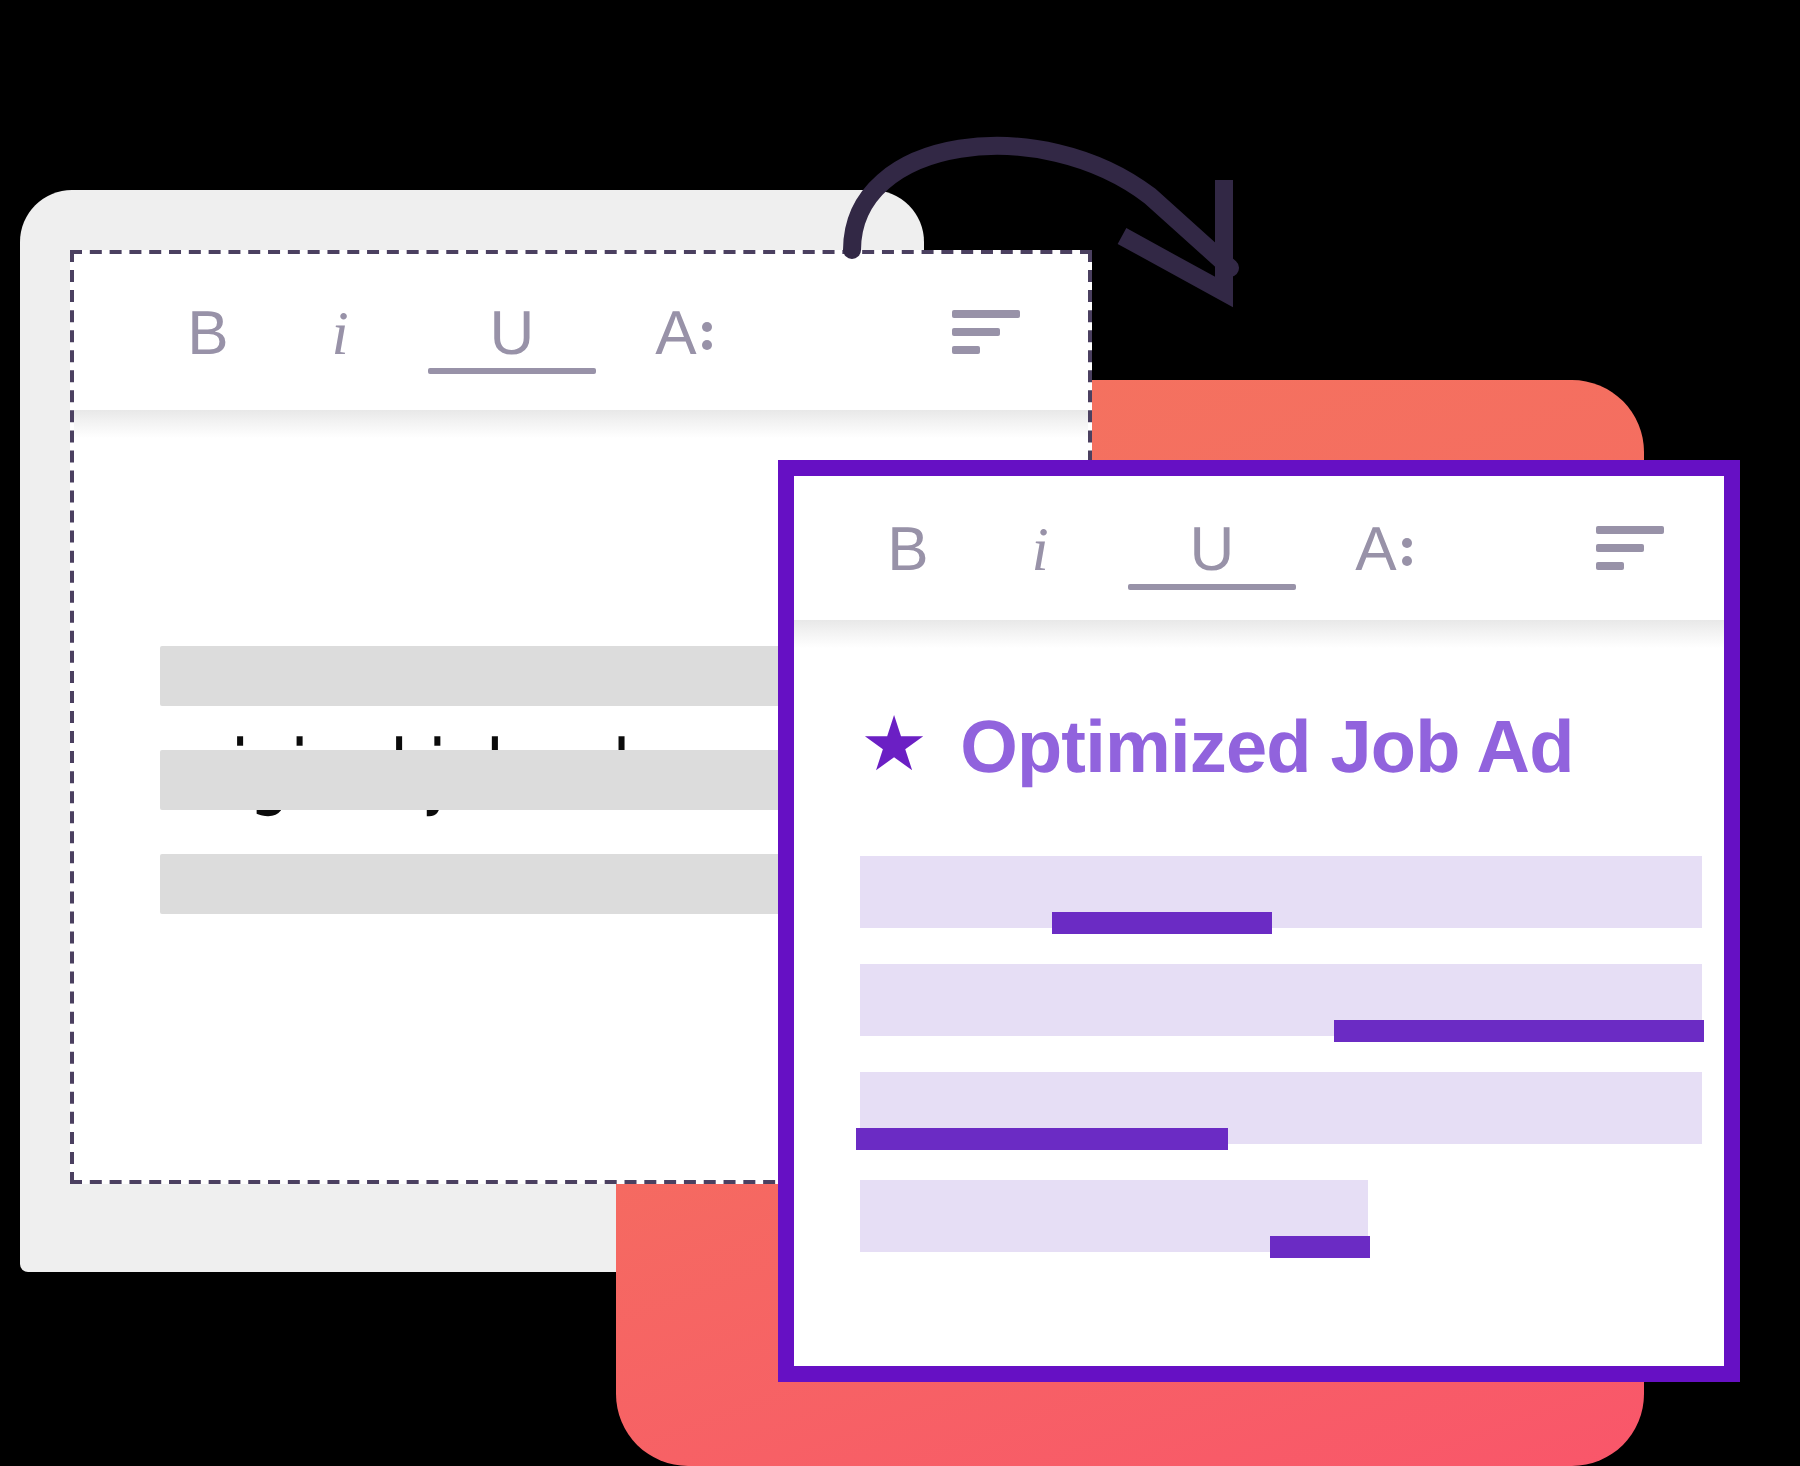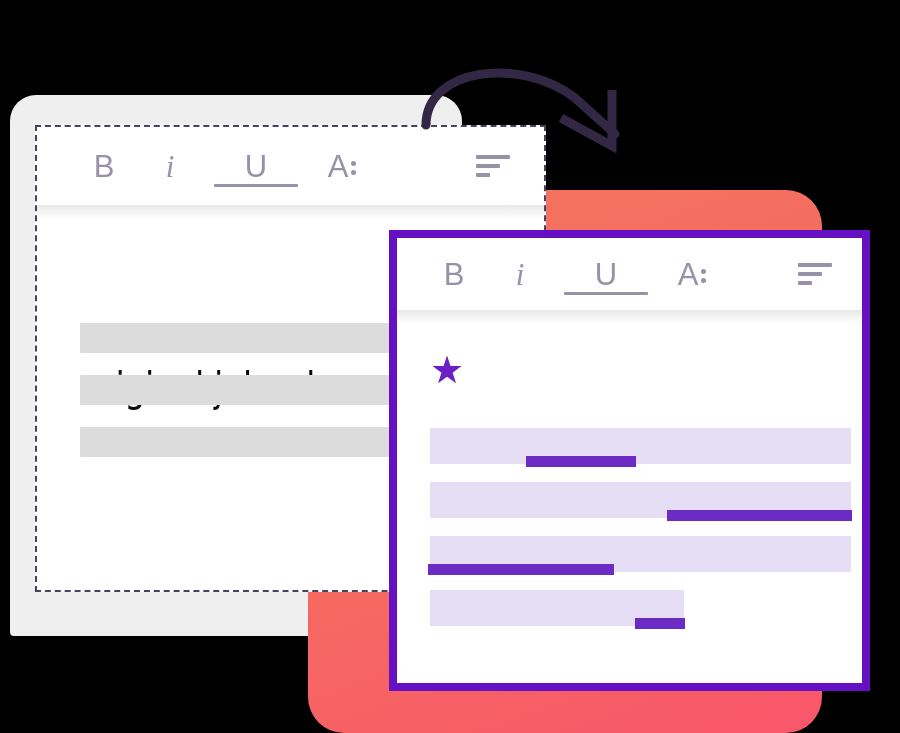--- a/index.html
+++ b/index.html
@@ -280,20 +280,21 @@
               <i></i>
             </span>
         </div>
       </div>
     </div>
 
     <div class="opt-underline"></div>
 
     <div class="opt-heading">
       <span class="opt-star">★</span>
+      <span class="opt-heading-text">Optimized Job Ad</span>
     </div>
 
     <div class="opt-rows" id="opt-rows">
         <div class="opt-row">
           <div class="opt-row-bg" style="left: 0px; width: 421px;"></div>
           <div class="opt-row-mark" style="left: 96px; width: 110px;"></div>
         </div>
         <div class="opt-row">
           <div class="opt-row-bg" style="left: 0px; width: 421px;"></div>
           <div class="opt-row-mark" style="left: 237px; width: 185px;"></div>

